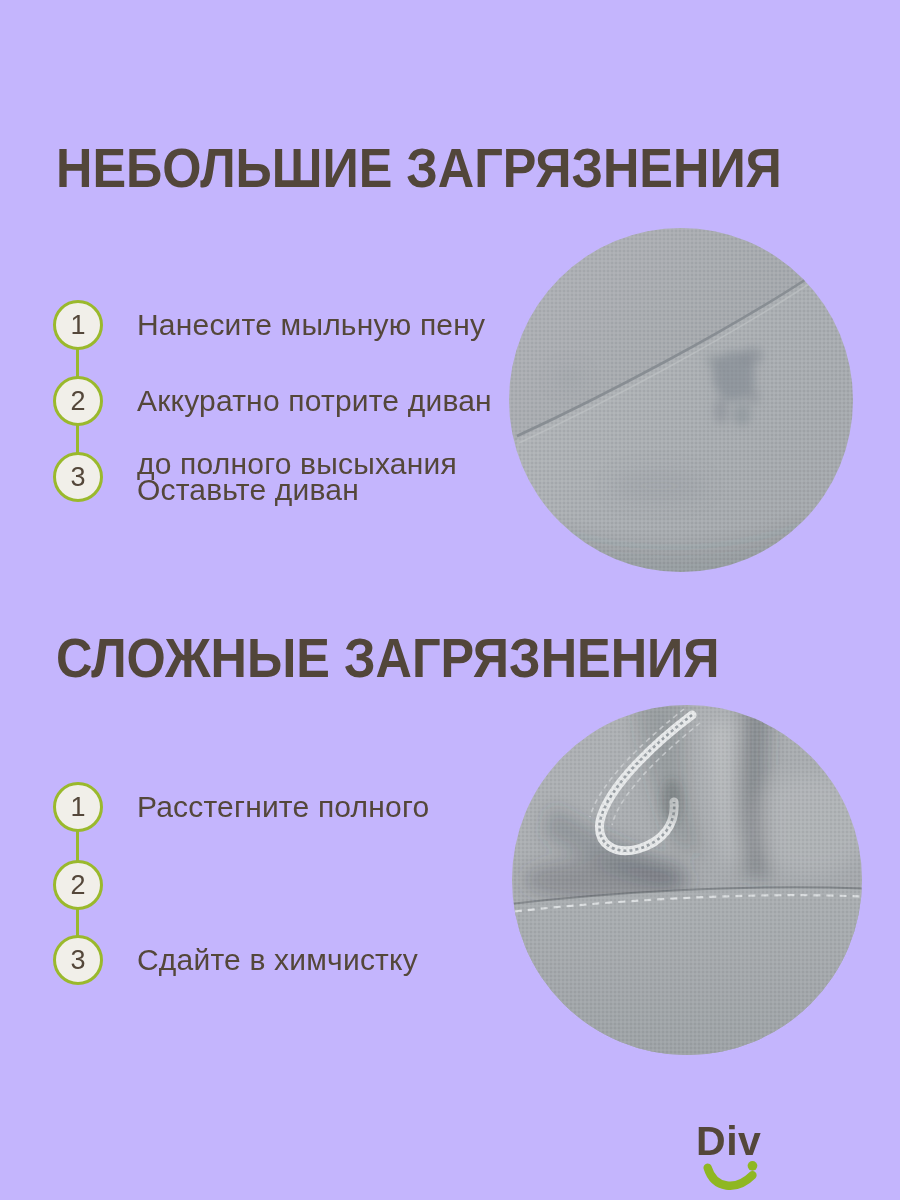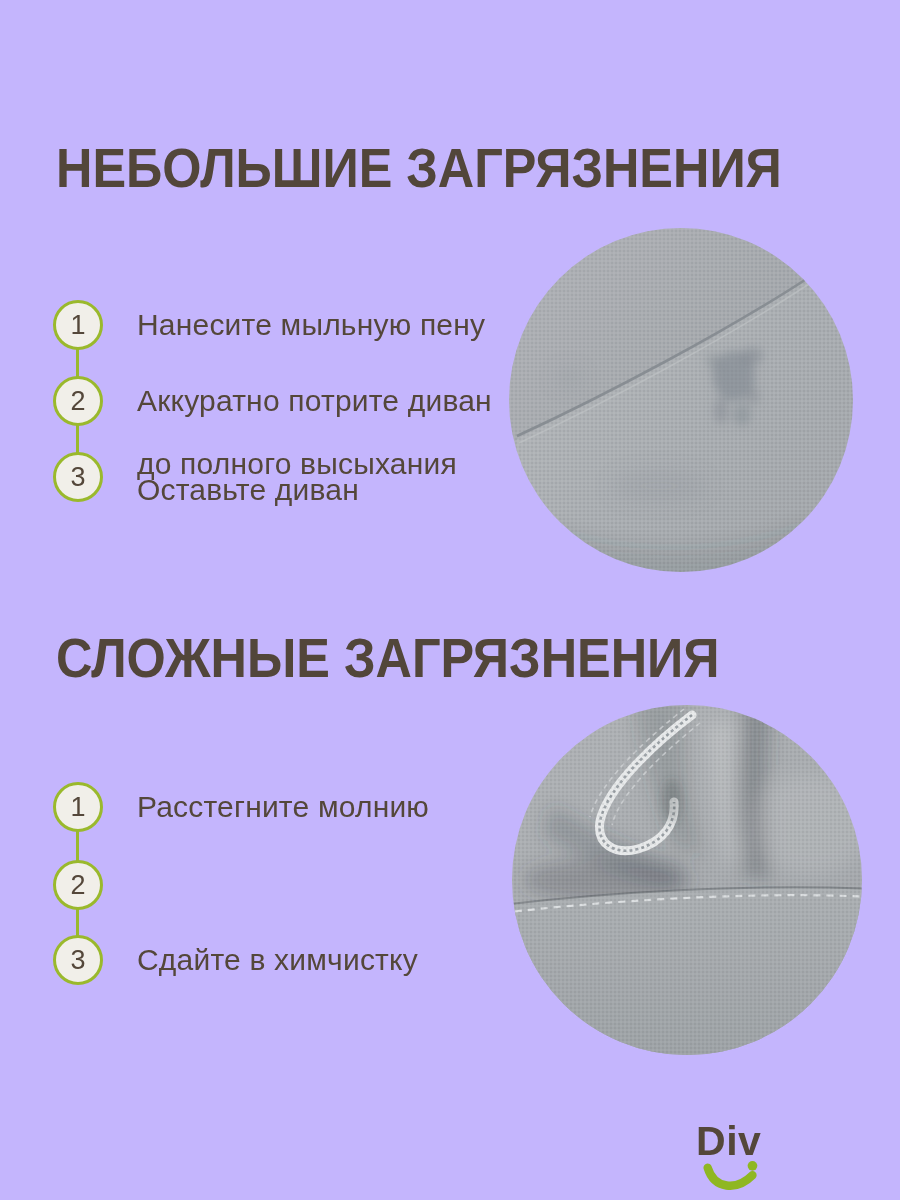--- a/index.html
+++ b/index.html
@@ -114,21 +114,21 @@
     </svg>
   </div>
 
   <h1 class="section-title" id="title-2">СЛОЖНЫЕ ЗАГРЯЗНЕНИЯ</h1>
 
   <div class="connector" id="connector-2"></div>
 
   <div class="step" style="top:782px;">
     <div class="step-num">1</div>
     <div class="step-text">
-      <span>Расстегните молнию</span>
+      <span>Расстегните полного</span>
     </div>
   </div>
   <div class="step" style="top:860px;">
     <div class="step-num">2</div>
   </div>
   <div class="step" style="top:935px;">
     <div class="step-num">3</div>
     <div class="step-text">
       <span>Сдайте в химчистку</span>
     </div>

